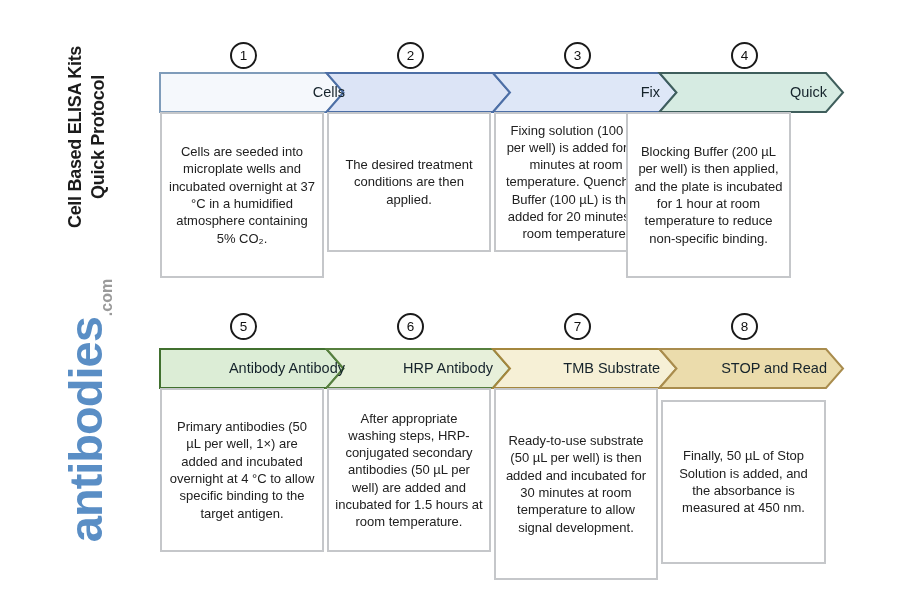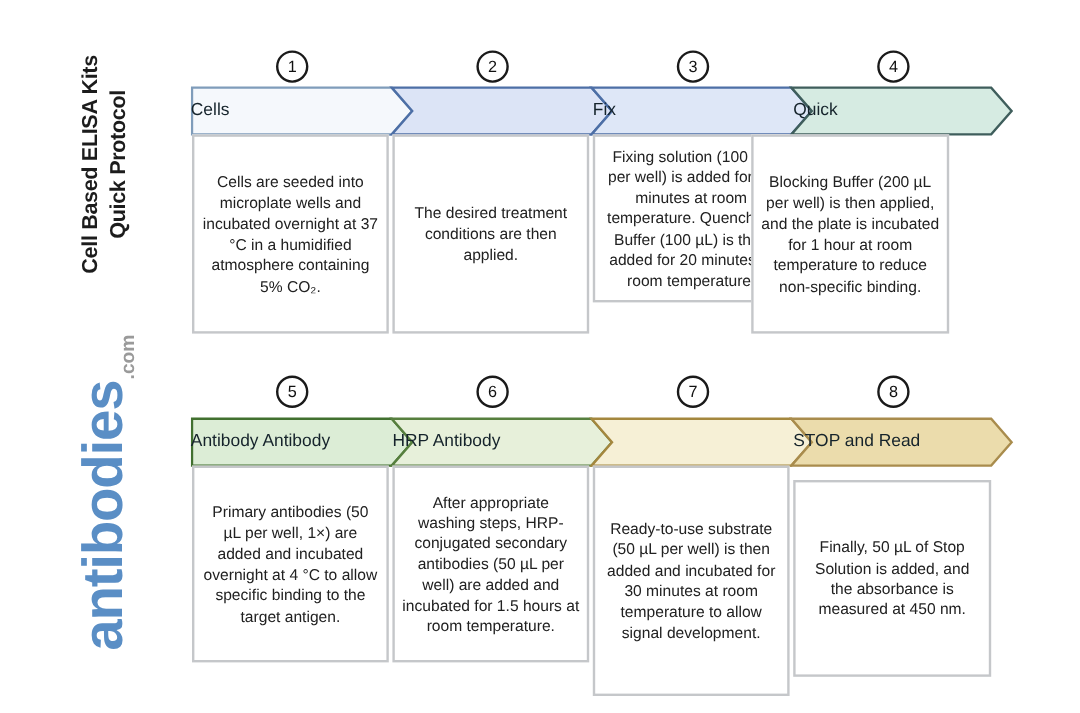--- a/index.html
+++ b/index.html
@@ -20,21 +20,21 @@
     text-align:center;font-weight:bold;font-size:47px;line-height:60px;
     letter-spacing:-1px;white-space:nowrap;
   }
   .brand-logo .suffix{
     font-size:16px;font-weight:bold;letter-spacing:0;
     position:relative;top:10px;left:1px;
   }
   
   .chev-row{position:absolute;left:159px;width:690px;height:43px;}
   .chev-label{
-    position:absolute;height:38px;line-height:38px;text-align:left;
+    position:absolute;height:38px;line-height:38px;text-align:right;
     font-size:14.5px;color:#15232b;
   }
   .step-circle{
     position:absolute;width:23px;height:23px;border:2px solid #1a1a1a;border-radius:50%;
     background:#ffffff;display:flex;align-items:center;justify-content:center;
     font-size:13.5px;color:#111;box-sizing:content-box;
   }
   .desc-box{
     position:absolute;width:164px;background:#ffffff;border:2px solid #c5c7ca;
     box-sizing:border-box;display:flex;align-items:center;justify-content:center;
@@ -75,21 +75,21 @@
     <polygon stroke-width="2" points="500.5,2 667,2 684,21.5 667,41 500.5,41 517.5,21.5" fill="#d6ebe2" stroke="#3f5e5c"></polygon>
   </svg>
 
   <div class="chev-label" style="left:159px;top:73px;width:186px">Cells</div>
   <div class="chev-label" style="left:494px;top:73px;width:166px">Fix</div>
   <div class="chev-label" style="left:661px;top:73px;width:166px">Quick</div>
 
   <div class="desc-box" style="left:160px;top:112px;height:166px">
       <span>Cells are seeded into microplate wells and incubated overnight at 37 °C in a humidified atmosphere containing 5% CO₂.</span>
     </div>
-  <div class="desc-box" style="left:327px;top:112px;height:166px">
+  <div class="desc-box" style="left:327px;top:112px;height:140px">
       <span>The desired treatment conditions are then applied.</span>
     </div>
   <div class="desc-box" style="left:494px;top:112px;height:140px">
       <span>Fixing solution (100 µL per well) is added for 20 minutes at room temperature. Quenching Buffer (100 µL) is then added for 20 minutes at room temperature.</span>
     </div>
   <div class="desc-box" style="left:626px;top:112px;height:166px;width:165px">
       <span>Blocking Buffer (200 µL per well) is then applied, and the plate is incubated for 1 hour at room temperature to reduce non-specific binding.</span>
     </div>
 
   <div class="step-circle" style="left:230px;top:313px">
@@ -107,20 +107,21 @@
 
   <svg class="chev-row" style="top:347px" viewBox="0 0 690 43">
     <polygon stroke-width="2" points="1,2 167.5,2 184.5,21.5 167.5,41 1,41" fill="#dcedd6" stroke="#41702f"></polygon>
     <polygon stroke-width="2" points="167.5,2 334,2 351,21.5 334,41 167.5,41 184.5,21.5" fill="#e7f0da" stroke="#567f3e"></polygon>
     <polygon stroke-width="2" points="334,2 500.5,2 517.5,21.5 500.5,41 334,41 351,21.5" fill="#f6f0d6" stroke="#a4873e"></polygon>
     <polygon stroke-width="2" points="500.5,2 667,2 684,21.5 667,41 500.5,41 517.5,21.5" fill="#ebdcac" stroke="#a98c4d"></polygon>
   </svg>
 
   <div class="chev-label" style="left:159px;top:349px;width:186px">Antibody Antibody</div>
   <div class="chev-label" style="left:327px;top:349px;width:166px">HRP Antibody</div>
+  <div class="chev-label" style="left:494px;top:349px;width:166px">TMB Substrate</div>
   <div class="chev-label" style="left:661px;top:349px;width:166px">STOP and Read</div>
 
   <div class="desc-box" style="left:160px;top:388px;height:164px">
       <span>Primary antibodies (50 µL per well, 1×) are added and incubated overnight at 4 °C to allow specific binding to the target antigen.</span>
     </div>
   <div class="desc-box" style="left:327px;top:388px;height:164px">
       <span>After appropriate washing steps, HRP-conjugated secondary antibodies (50 µL per well) are added and incubated for 1.5 hours at room temperature.</span>
     </div>
   <div class="desc-box" style="left:494px;top:388px;height:192px">
       <span>Ready-to-use substrate (50 µL per well) is then added and incubated for 30 minutes at room temperature to allow signal development.</span>

